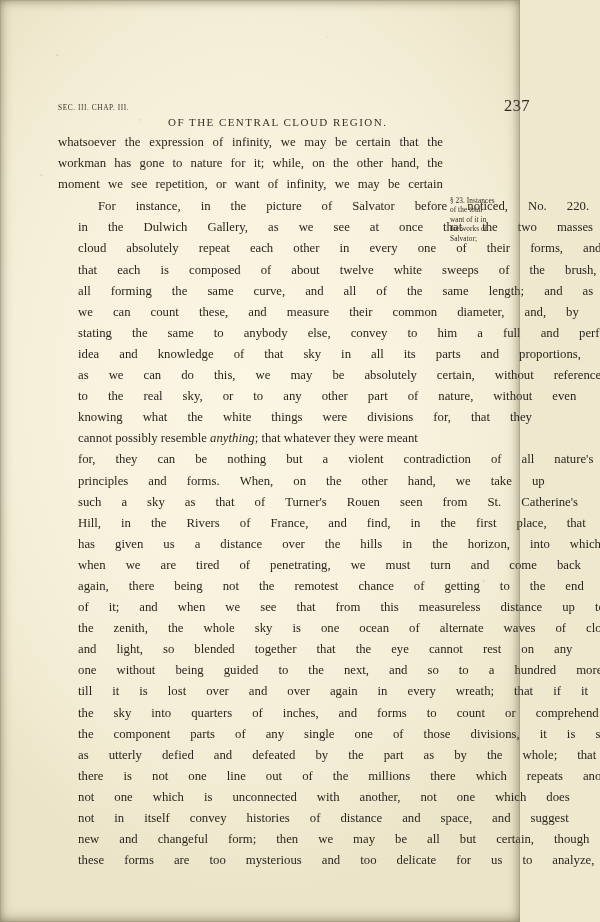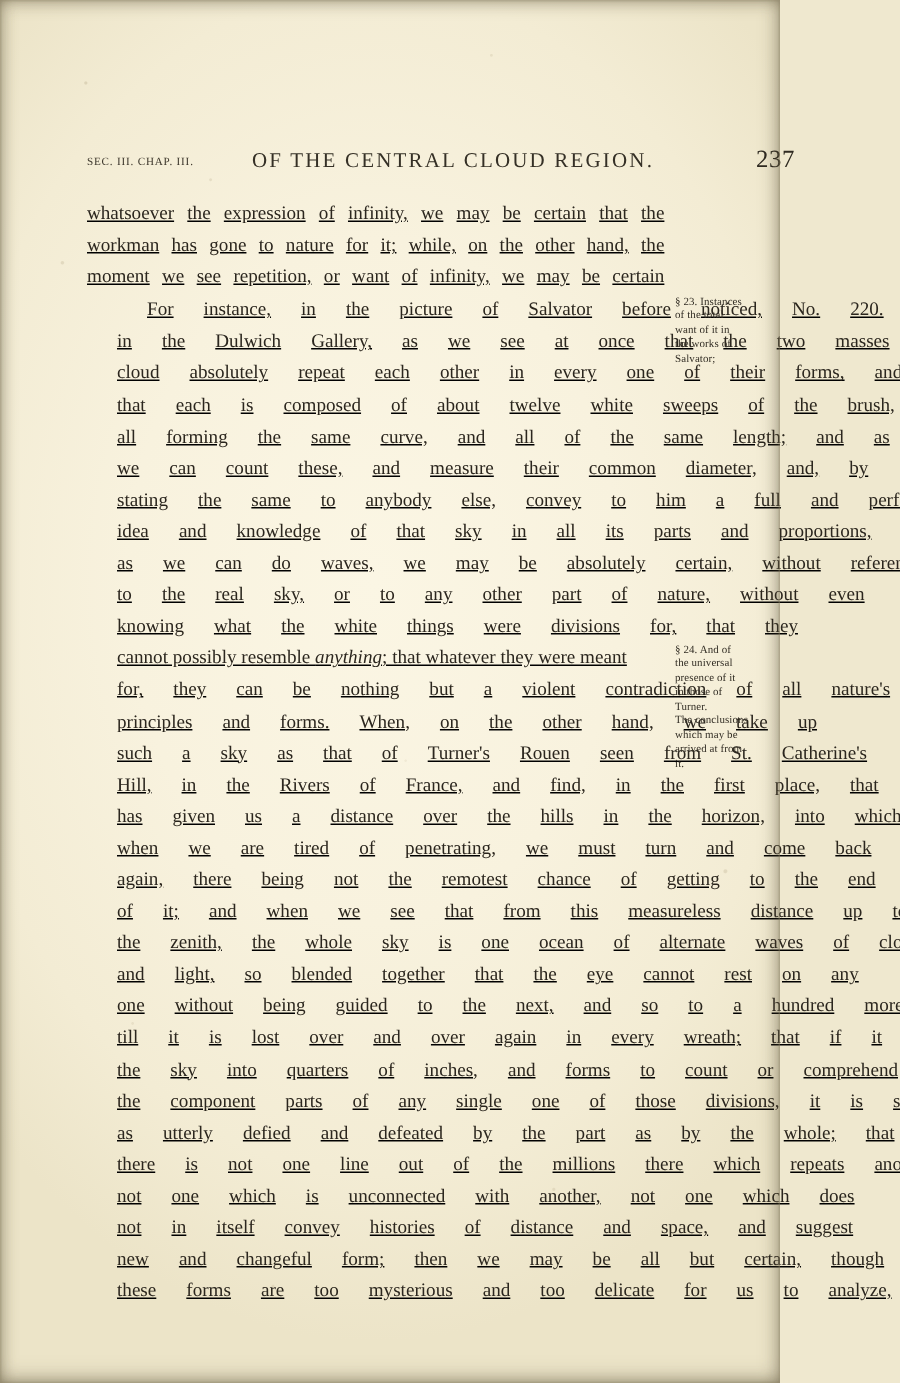--- a/index.html
+++ b/index.html
@@ -68,43 +68,42 @@
     top: 3px;
     font-size: 7.4px;
     letter-spacing: .55px;
     color: #3b352a;
     text-transform: uppercase;
     white-space: nowrap;
   }
   .rh-title {
     position: absolute;
     left: 110px;
-    top: 0;
-    font-size: 14px;
+    top: 16px;
+    font-size: 11px;
     letter-spacing: 1.45px;
     color: #353026;
     text-transform: uppercase;
     white-space: nowrap;
   }
   .rh-folio {
     position: absolute;
     right: 0;
     top: -4px;
     font-size: 16.5px;
     color: #2f2a21;
     letter-spacing: .4px;
   }
 
   
   #body-col {
     position: absolute;
     left: 58px;
     top: 132px;
     width: 385px;
-    text-decoration: underline;
   }
   .para {
     margin: 0;
     color: #2b261e;
     font-size: 12.75px;
     line-height: 21.1px;
     text-align: justify;
     text-justify: inter-word;
   }
   .para + .para { margin-top: 1px; }
@@ -300,21 +299,21 @@
           <span>its</span>
           <span>parts</span>
           <span>and</span>
           <span>proportions,</span>
         </span>
         <span class="line j">
           <span>as</span>
           <span>we</span>
           <span>can</span>
           <span>do</span>
-          <span>waves,</span>
+          <span>this,</span>
           <span>we</span>
           <span>may</span>
           <span>be</span>
           <span>absolutely</span>
           <span>certain,</span>
           <span>without</span>
           <span>reference</span>
         </span>
         <span class="line j">
           <span>to</span>
@@ -637,27 +636,16 @@
 
   </div>
 
   <div class="marginal" id="margin-note-1">
       <span class="mline">§ 23. Instances</span>
       <span class="mline">of the total</span>
       <span class="mline">want of it in</span>
       <span class="mline">the works of</span>
       <span class="mline">Salvator;</span>
     </div>
-  <div class="marginal" id="margin-note-2">
-      <span class="mline">§ 24. And of</span>
-      <span class="mline">the universal</span>
-      <span class="mline">presence of it</span>
-      <span class="mline">in those of</span>
-      <span class="mline">Turner.</span>
-      <span class="mline">The conclusions</span>
-      <span class="mline">which may be</span>
-      <span class="mline">arrived at from</span>
-      <span class="mline">it.</span>
-    </div>
 
   <div id="speckle"></div>
   <div id="edge-shade"></div>
 </div>
 
 </body></html>

